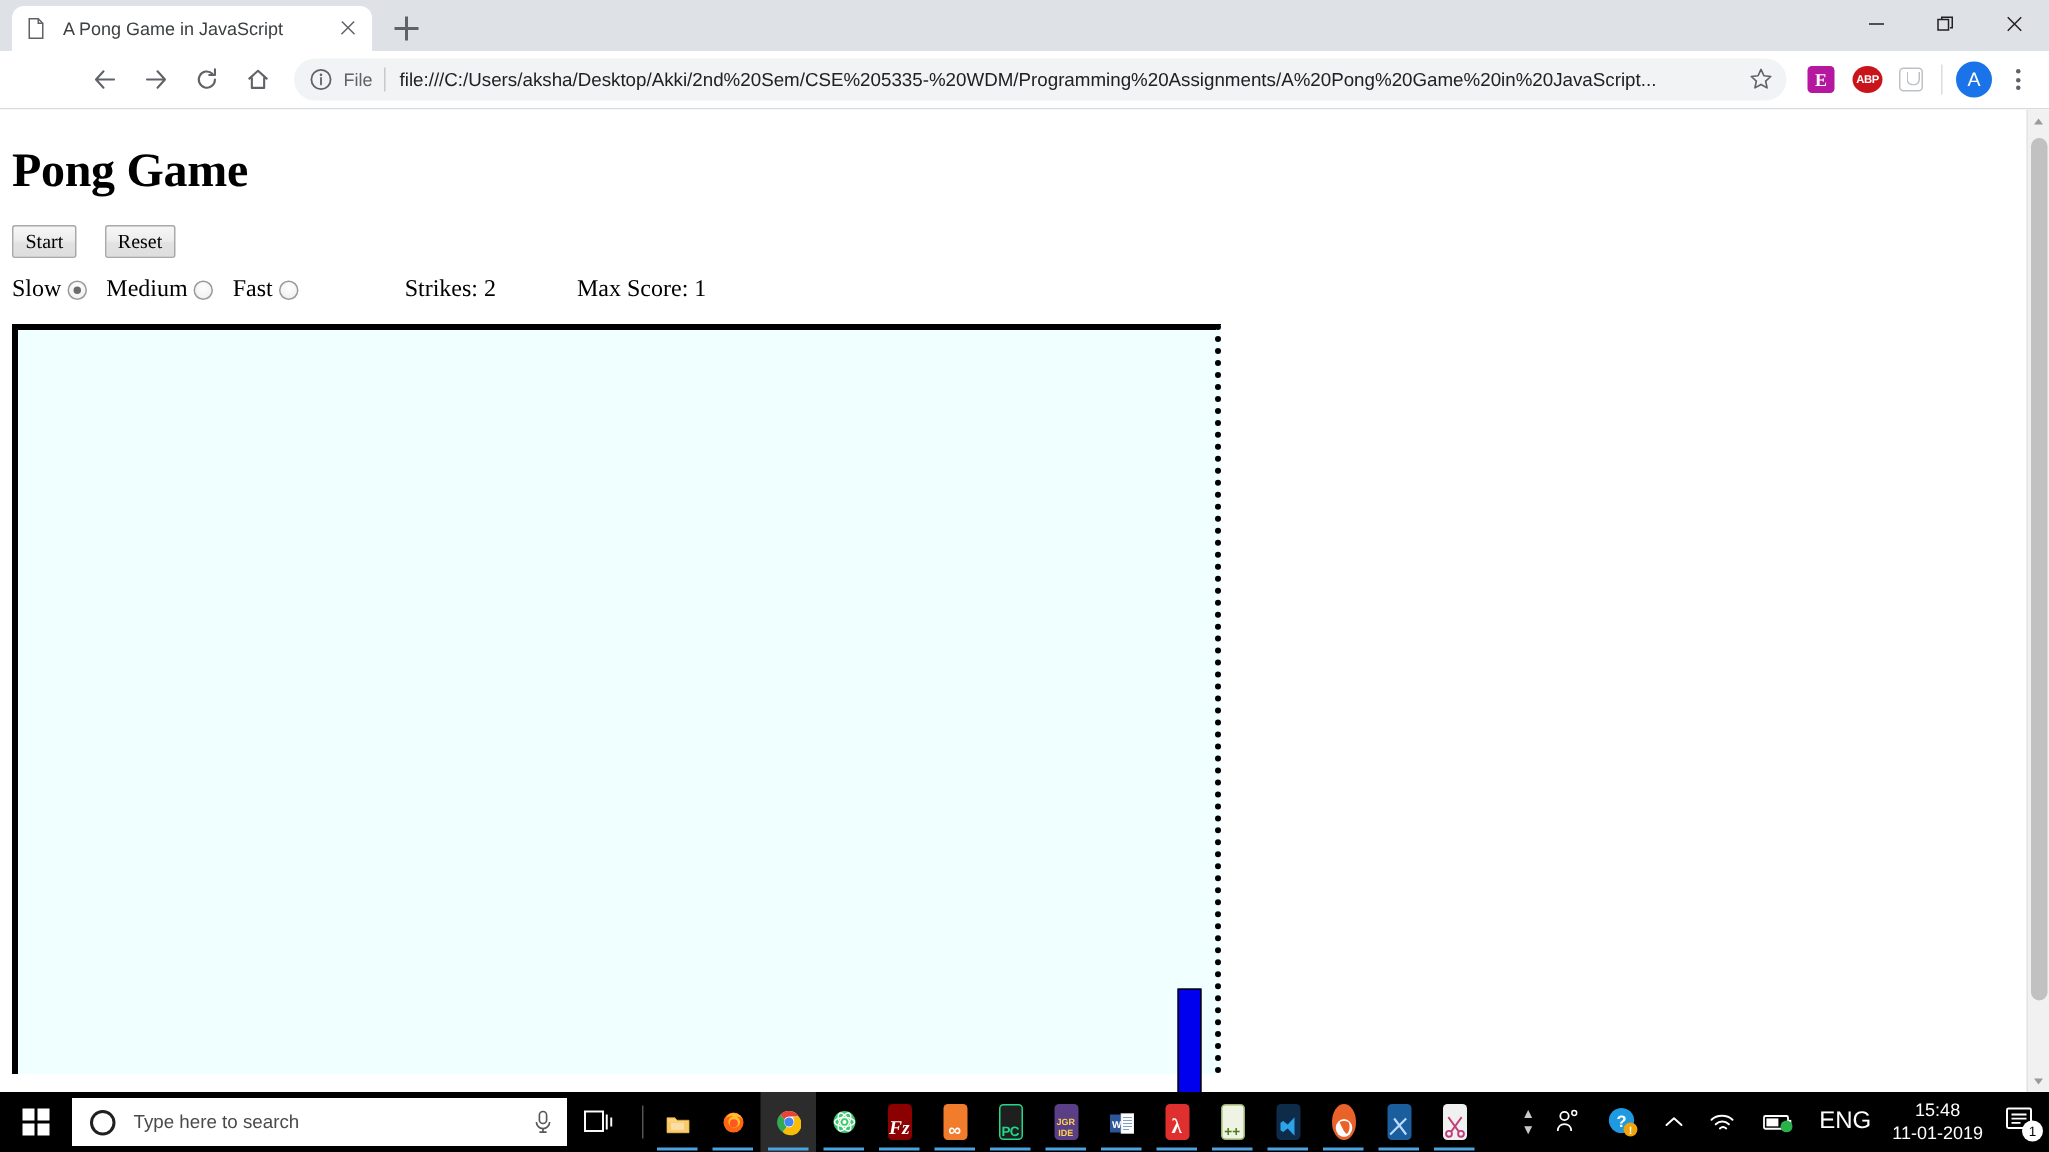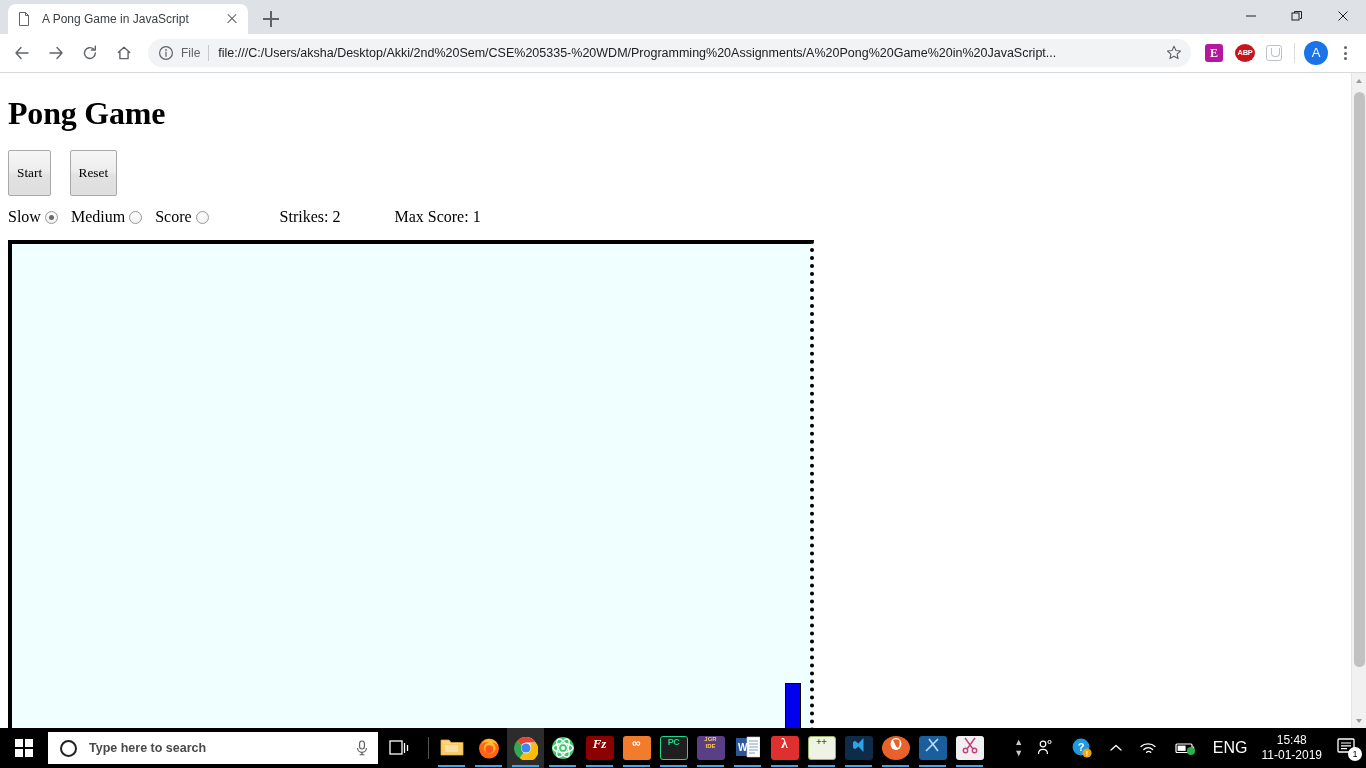--- a/index.html
+++ b/index.html
@@ -105,20 +105,21 @@
   .wc svg { position: absolute; left: 50%; top: 50%; transform: translate(-50%,-50%); }
 
   
   .toolbar {
     height: 38px;
     background: #ffffff;
     display: flex;
     align-items: center;
     padding: 0 8px;
     position: relative;
+    margin-left: 48px;
   }
   .navbtn {
     width: 28px; height: 28px;
     margin-right: 6px;
     position: relative;
     cursor: pointer;
     flex: none;
   }
   .navbtn svg { position: absolute; left: 50%; top: 50%; transform: translate(-50%,-50%); }
 
@@ -285,21 +286,21 @@
   }
 
   .btnrow { margin-bottom: 12px; }
   .native-btn {
     font-family: "Liberation Serif", serif;
     font-size: 13.3px;
     color: #000;
     background: linear-gradient(to bottom, #f6f6f6 0%, #ededed 45%, #e2e2e2 55%, #dedede 100%);
     border: 1px solid #a9a9a9;
     border-radius: 2px;
-    padding: 14px 8px;
+    padding: 2px 8px;
     cursor: pointer;
     margin-right: 14px;
   }
 
   .optsrow {
     font-family: "Liberation Serif", serif;
     font-size: 16px;
     color: #000;
     display: flex;
     align-items: center;
@@ -416,21 +417,20 @@
 
   .searchbox {
     width: 330px;
     height: 32px;
     background: #ffffff;
     display: flex;
     align-items: center;
     padding: 0 8px 0 12px;
     flex: none;
     cursor: text;
-    font-weight: bold;
   }
   .search-circle {
     width: 17px; height: 17px;
     border: 2px solid #202020;
     border-radius: 50%;
     flex: none;
     margin-right: 12px;
   }
   .search-ph {
     flex: 1;
@@ -458,25 +458,25 @@
     width: 37px; height: 40px;
     position: relative;
     display: flex;
     align-items: center;
     justify-content: center;
     cursor: pointer;
     flex: none;
   }
   .tbapp.active { background: #2c2c2c; }
   .tbapp .glyph {
-    width: 28px; height: 24px;
+    width: 16px; height: 24px;
     border-radius: 3px;
     position: relative;
     display: flex;
-    align-items: flex-start;
+    align-items: flex-end;
     justify-content: center;
     font-size: 11px;
     font-weight: bold;
     color: #fff;
     overflow: hidden;
     font-family: "Liberation Sans", sans-serif;
   }
   .tbapp .underline {
     position: absolute;
     bottom: 1px; left: 5px;
@@ -661,21 +661,21 @@
           <button class="native-btn">Reset</button>
         </div>
 
         <div class="optsrow">
           <label>Slow</label>
           <span class="radio checked"></span>
 
           <label>Medium</label>
           <span class="radio"></span>
 
-          <label>Score</label>
+          <label>Fast</label>
           <span class="radio"></span>
 
           <span class="spacer-lg"></span>
           <span>Strikes: 2</span>
           <span class="spacer-md"></span>
           <span>Max Score: 1</span>
         </div>
 
         <div class="board" style="background: rgb(240, 255, 255);">
 

